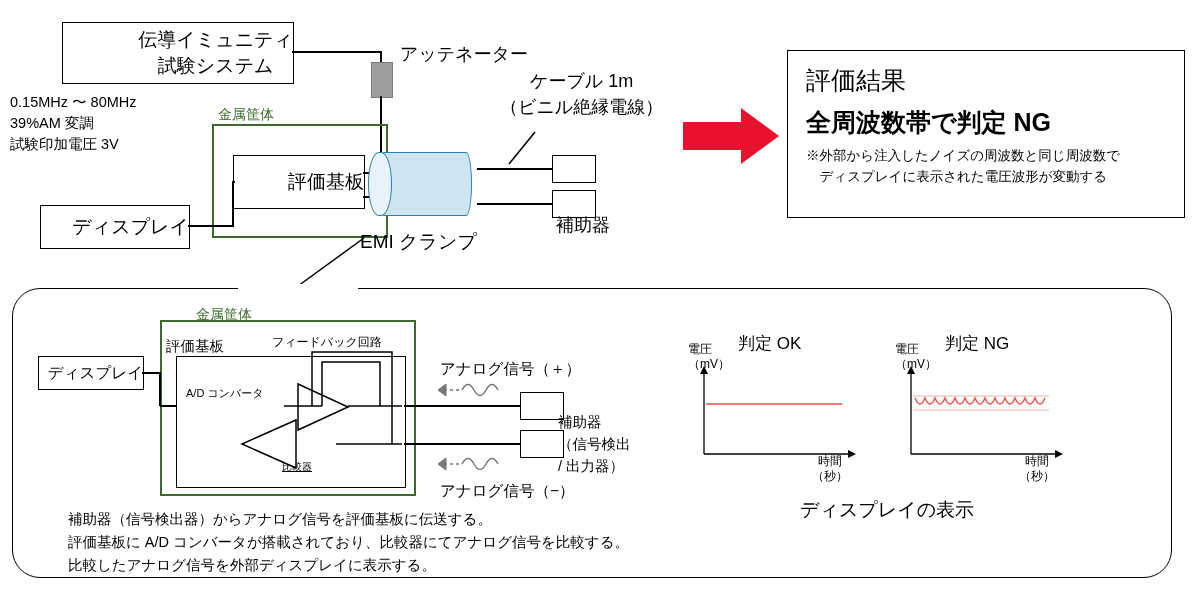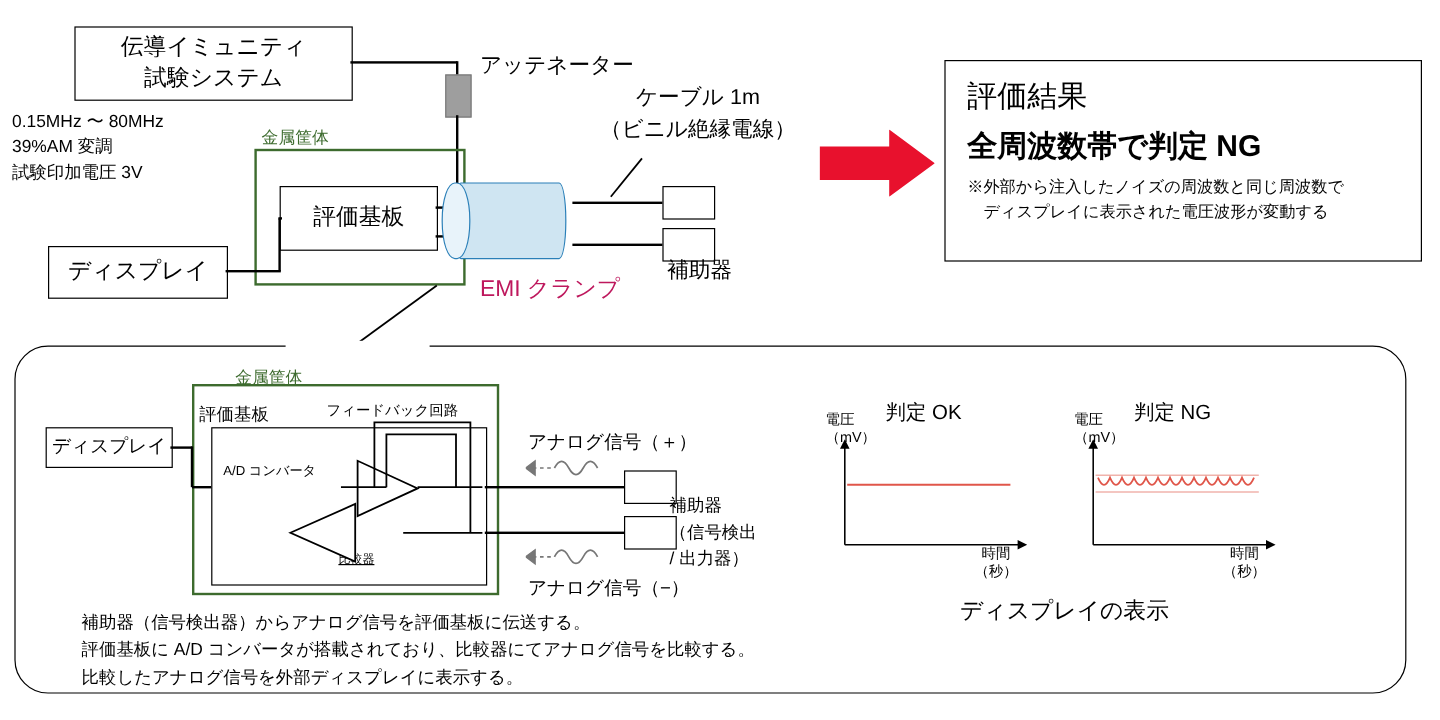--- a/index.html
+++ b/index.html
@@ -6,30 +6,30 @@
   body {
     width:1200px; height:600px; position:relative;
     background:#ffffff;
     font-family:"Liberation Sans", sans-serif;
     color:#000000;
     overflow:hidden;
   }
   .abs { position:absolute; }
   .box {
     position:absolute; border:1.5px solid #000; background:#fff;
-    display:flex; align-items:center; justify-content:center; text-align:center;
+    display:flex; align-items:center; justify-content:flex-end; text-align:center;
     line-height:1.35;
   }
   .lbl { position:absolute; white-space:pre; line-height:1.45; }
   .line { position:absolute; background:#000; }
   .hl { height:1.5px; }
   .vl { width:1.5px; }
   .green-box { position:absolute; border:2px solid #3d6b2e; background:transparent; }
   .green-txt { color:#3d6b2e; }
-  .blue-txt { color:#be185d;margin-left:40px; }
+  .blue-txt { color:#000000; }
 
   
   #sys-box { left:62px; top:22px; width:230px; height:60px; font-size:19px; }
   #atten-lbl { left:400px; top:41px; font-size:18px; }
   #atten-body { position:absolute; left:371px; top:62px; width:20px; height:34px; background:#9e9e9e; border:1px solid #7a7a7a; }
   #cable-lbl { left:500px; top:68px; font-size:18px; text-align:center; }
   #freq-lbl { left:10px; top:92px; font-size:14.5px; }
   #metal-lbl1 { left:218px; top:104px; font-size:14px; }
   #metal-box1 { left:212px; top:124px; width:172px; height:110px; }
   #board-box { left:233px; top:155px; width:130px; height:52px; font-size:19px; }

